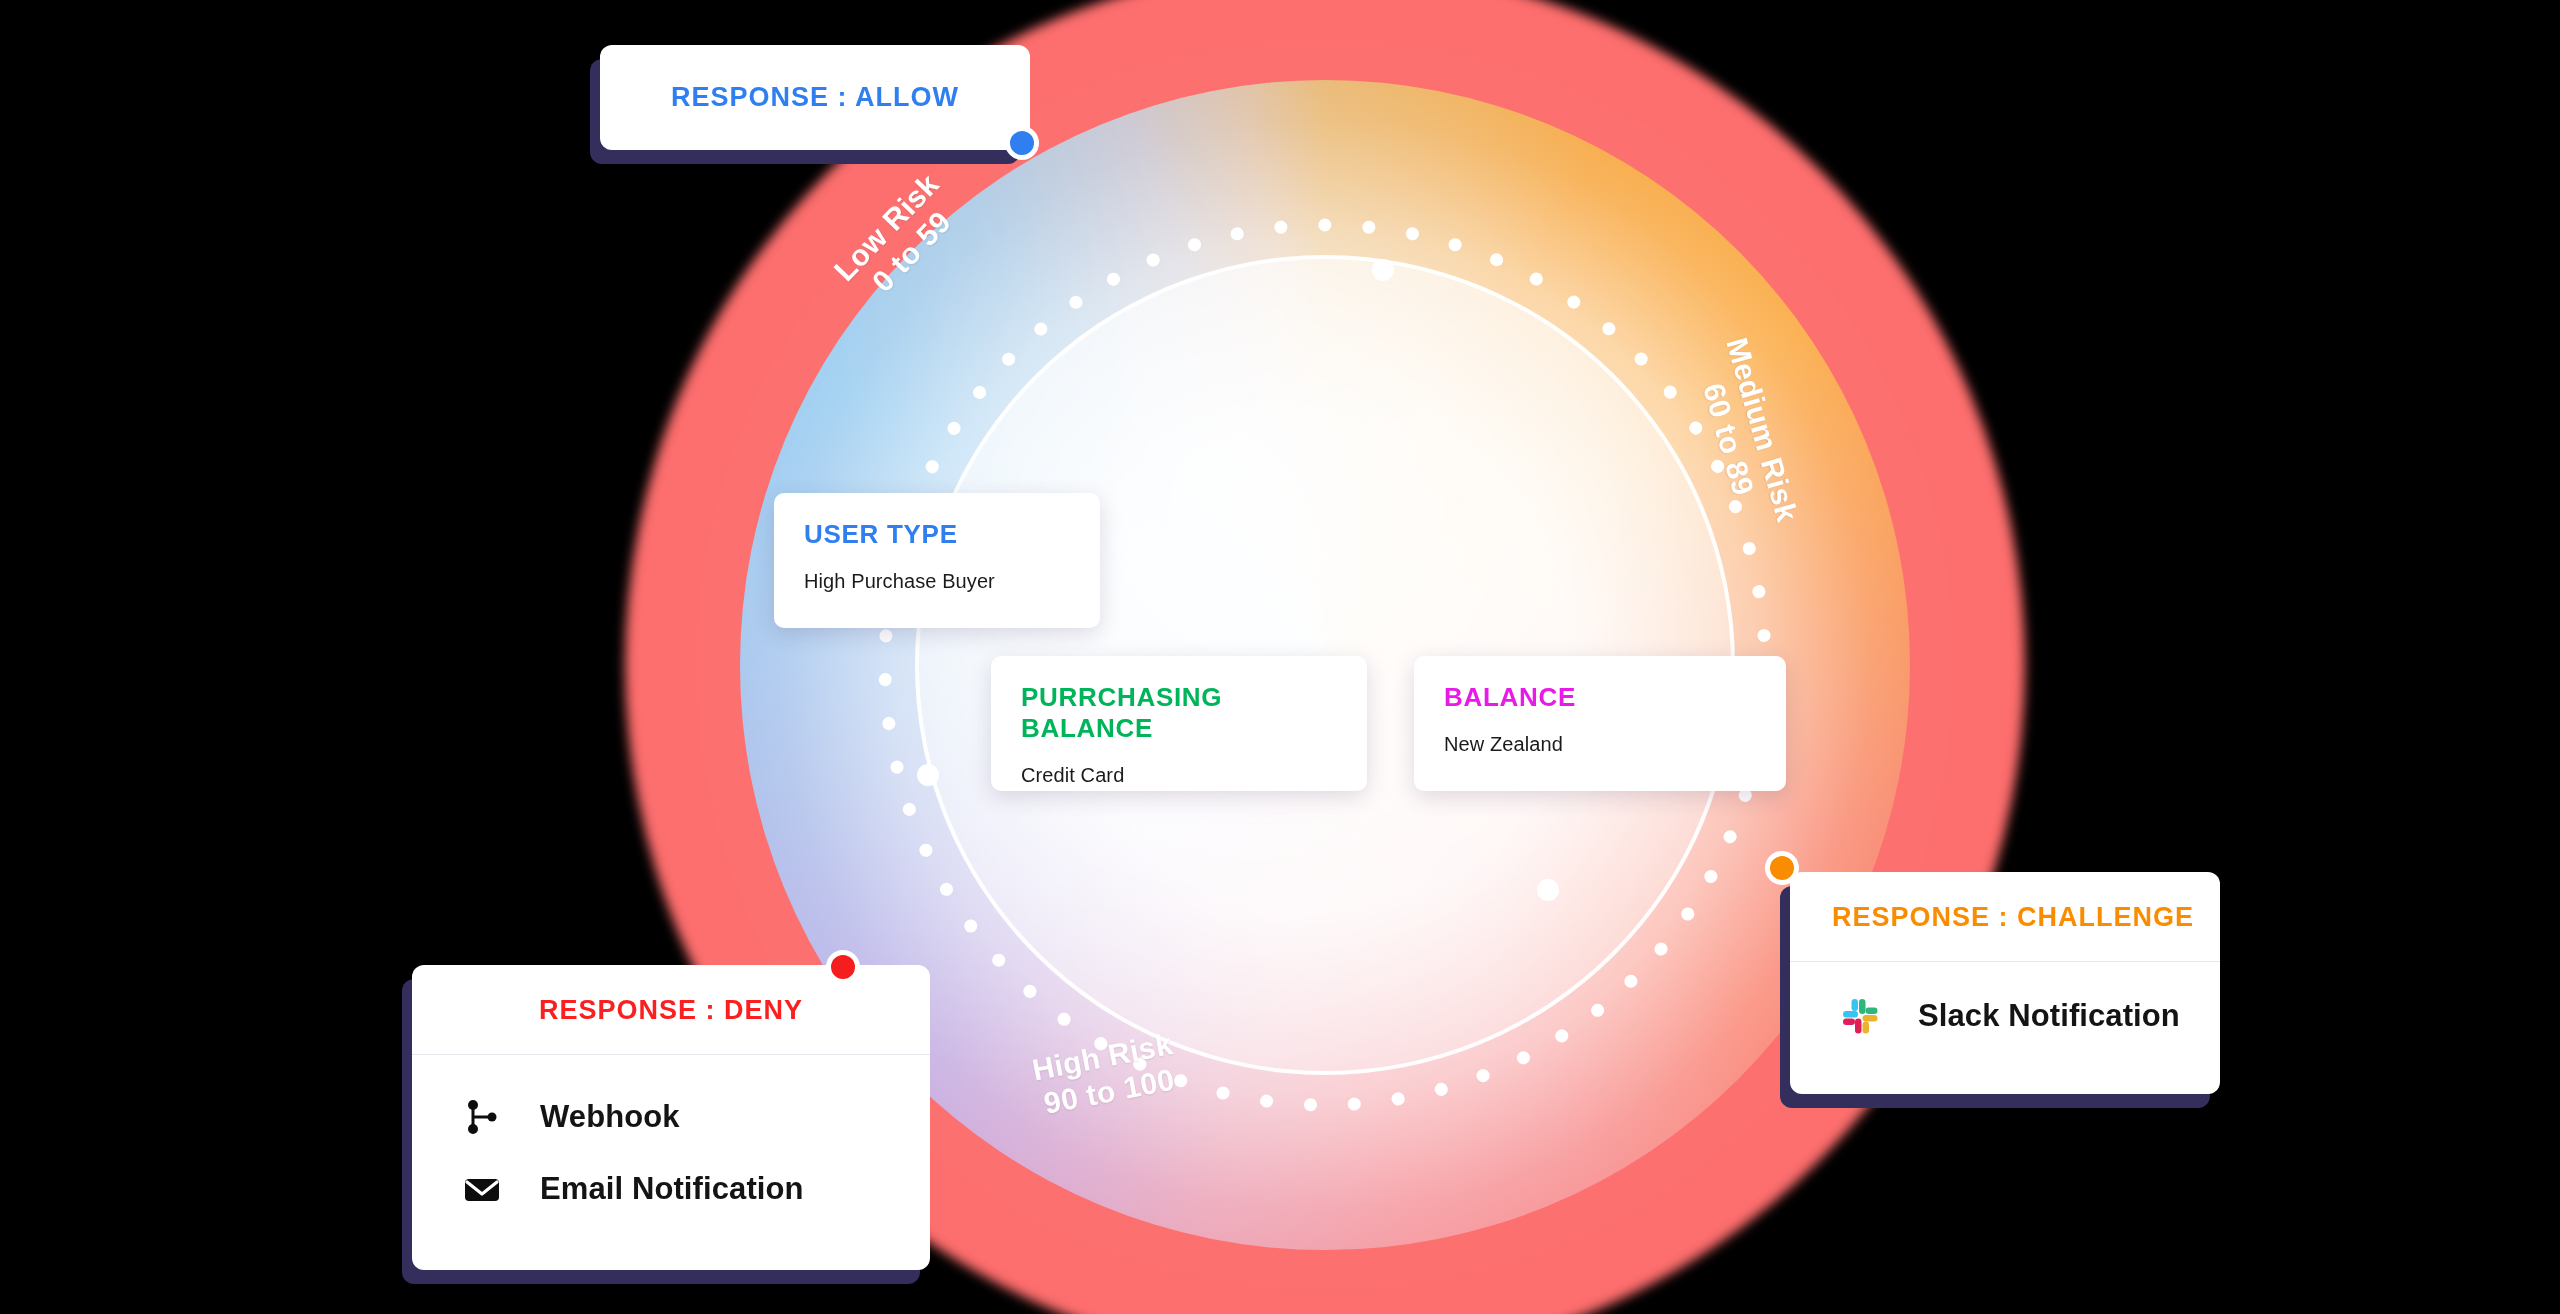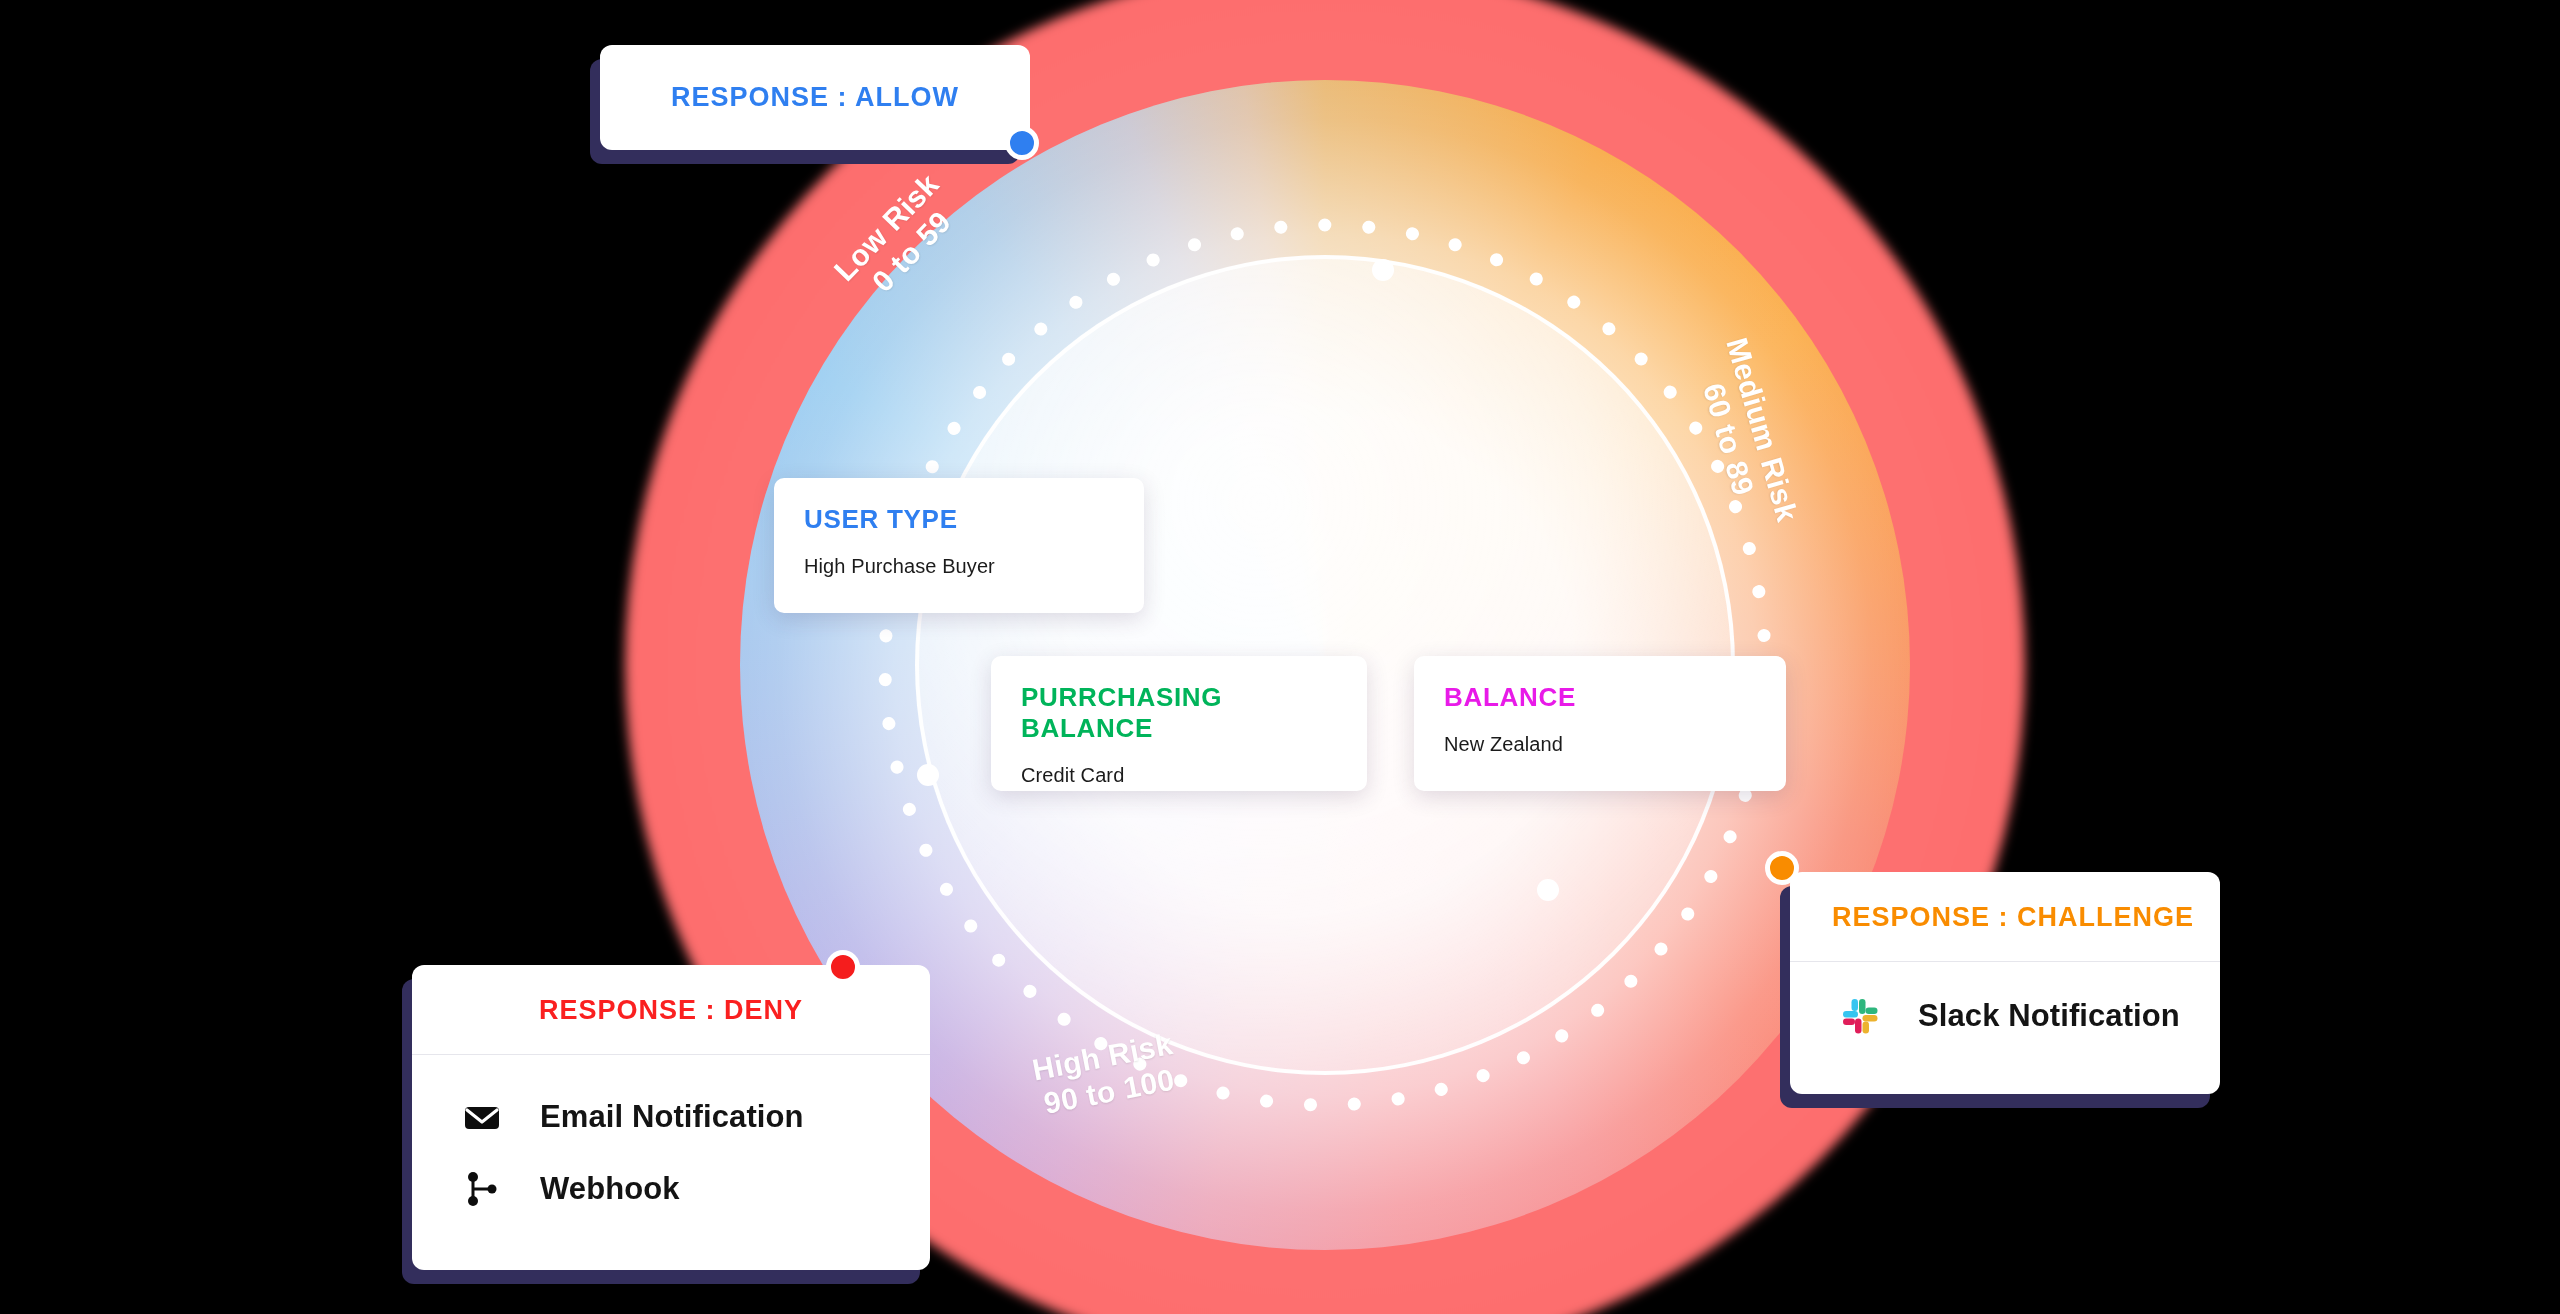--- a/index.html
+++ b/index.html
@@ -270,21 +270,21 @@
 
   <div class="risk-label" id="risk-high">
     <div>High Risk</div>
     <div>90 to 100</div>
   </div>
 
   <div class="node-dot" style="left:1383px; top:270px;"></div>
   <div class="node-dot" style="left:928px;  top:775px;"></div>
   <div class="node-dot" style="left:1548px; top:890px;"></div>
 
-  <div class="flat-card attr-card" style="left:774px; top:478px; width:370px; height:135px;">
+  <div class="flat-card attr-card" style="left:774px; top:493px; width:326px; height:135px;">
     <div class="attr-label lbl-blue">USER TYPE</div>
     <div class="attr-value">High Purchase Buyer</div>
   </div>
 
 
   <div class="flat-card attr-card" style="left:991px; top:656px; width:376px; height:135px;">
     <div class="attr-label lbl-green">PURRCHASING BALANCE</div>
     <div class="attr-value">Credit Card</div>
   </div>
 
@@ -295,44 +295,44 @@
 
   <div class="panel" id="panel-allow">
     <div class="panel-title t-blue">RESPONSE : ALLOW</div>
   </div>
   <div class="hub-dot blue" style="left:1022px; top:143px;"></div>
 
   <div class="panel" id="panel-deny">
     <div class="panel-title t-red">RESPONSE : DENY</div>
     <div class="panel-divider"></div>
     <div class="panel-body">
-
-      <div class="panel-row">
-        <span class="row-icon">
-          <svg width="40" height="40" viewBox="0 0 40 40">
-            <rect x="3" y="10" width="34" height="22" rx="4" fill="#0d0d0d"></rect>
-            <path d="M5 13 L20 25 L35 13" stroke="#ffffff" stroke-width="3.2" fill="none" stroke-linecap="round" stroke-linejoin="round"></path>
-          </svg>
-        </span>
-        <span class="row-label">Email Notification</span>
-      </div>
 
       <div class="panel-row">
         <span class="row-icon">
           <svg width="40" height="40" viewBox="0 0 40 40">
             <circle cx="11" cy="8" r="5" fill="#0d0d0d"></circle>
             <circle cx="11" cy="32" r="5" fill="#0d0d0d"></circle>
             <circle cx="30" cy="20" r="4.5" fill="#0d0d0d"></circle>
             <path d="M11 8 L11 32" stroke="#0d0d0d" stroke-width="3" fill="none"></path>
             <path d="M11 20 L30 20" stroke="#0d0d0d" stroke-width="3" fill="none"></path>
           </svg>
         </span>
         <span class="row-label">Webhook</span>
       </div>
 
+      <div class="panel-row">
+        <span class="row-icon">
+          <svg width="40" height="40" viewBox="0 0 40 40">
+            <rect x="3" y="10" width="34" height="22" rx="4" fill="#0d0d0d"></rect>
+            <path d="M5 13 L20 25 L35 13" stroke="#ffffff" stroke-width="3.2" fill="none" stroke-linecap="round" stroke-linejoin="round"></path>
+          </svg>
+        </span>
+        <span class="row-label">Email Notification</span>
+      </div>
+
     </div>
   </div>
   <div class="hub-dot red" style="left:843px; top:967px;"></div>
 
   <div class="panel" id="panel-challenge">
     <div class="panel-title t-orange">RESPONSE : CHALLENGE</div>
     <div class="panel-divider"></div>
     <div class="panel-body">
 
       <div class="panel-row">

